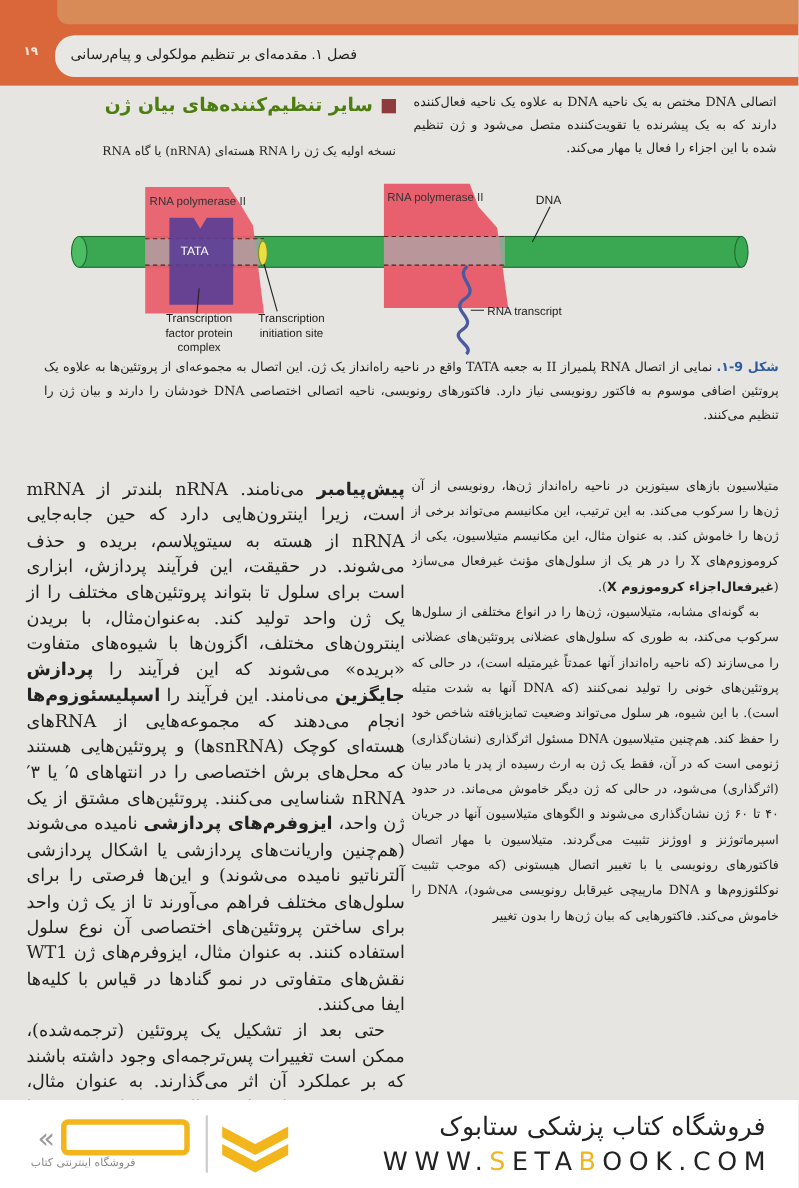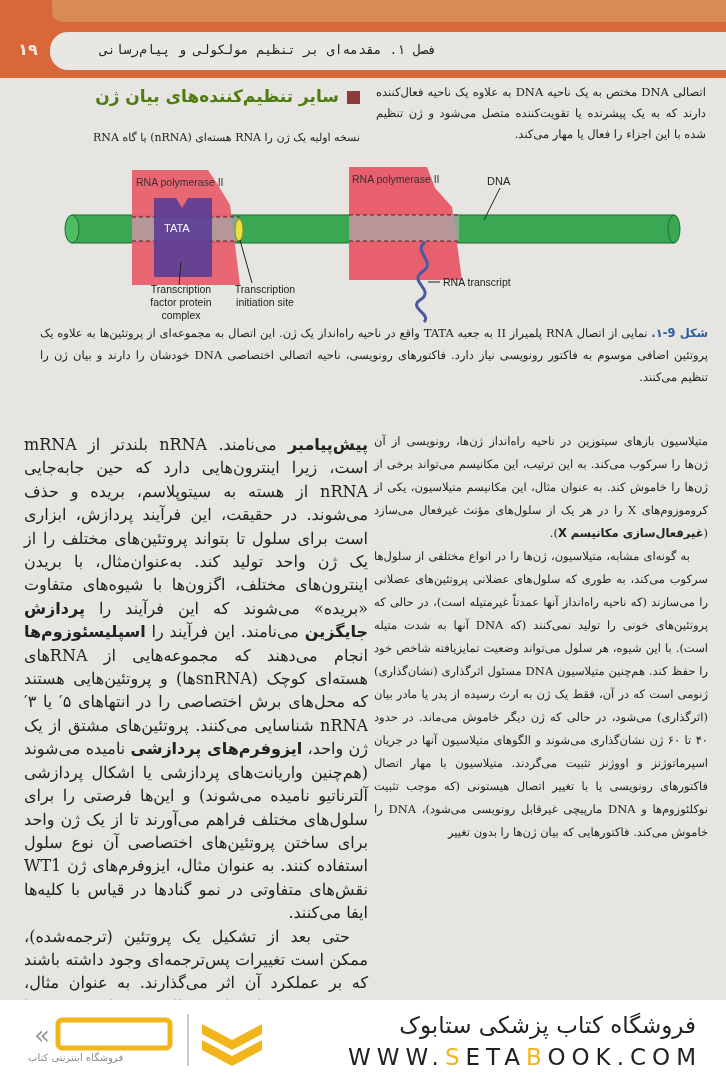--- a/index.html
+++ b/index.html
@@ -1,21 +1,21 @@
 <!DOCTYPE html>
 <html><head>
 <meta charset="utf-8">
 <style>
   html,body{margin:0;padding:0;}
   body{width:726px;height:1080px;overflow:hidden;background:#e9e7e3;font-family:"DejaVu Serif","Liberation Serif",serif;color:#222;position:relative;}
   .top-band{position:absolute;left:0;top:0;width:726px;height:78px;background:#d9673a;}
   .top-band .inner{position:absolute;left:52px;top:0;width:674px;height:22px;background:#d88a57;border-bottom-left-radius:10px;}
   .header-pill{position:absolute;left:50px;top:32px;width:690px;height:38px;background:#e8e7e4;border-radius:18px 0 0 18px;}
-  .page-num{position:absolute;left:14px;top:40px;width:28px;font-family:"DejaVu Sans",sans-serif;font-weight:bold;font-size:16px;color:#f5e6d8;text-align:center;}
-  .chapter-title{position:absolute;left:64px;top:42px;font-family:Liberation Mono, monospace;font-size:13px;color:#222;direction:rtl;margin-left:36px;}
+  .page-num{position:absolute;left:14px;top:40px;width:28px;font-family:"DejaVu Sans",sans-serif;font-weight:bold;font-size:11px;color:#f5e6d8;text-align:center;}
+  .chapter-title{position:absolute;left:64px;top:42px;font-family:Liberation Sans, sans-serif;font-size:13px;color:#222;direction:rtl;}
   .page{position:absolute;left:0;top:78px;width:726px;height:922px;background:#e6e5e1;}
   .rtl{direction:rtl;text-align:justify;}
   .col-right-top{position:absolute;left:376px;top:82px;width:330px;font-size:11.5px;line-height:21px;}
   .section-heading{position:absolute;left:42px;top:86px;width:318px;direction:rtl;font-family:"DejaVu Sans",sans-serif;font-weight:bold;font-size:17px;color:#4d7c0f;}
   .section-heading .sq{display:inline-block;width:13px;height:13px;background:#8d3b3b;margin-left:8px;vertical-align:middle;}
   .intro-line{position:absolute;left:42px;top:128px;width:318px;font-size:11px;line-height:20px;direction:rtl;text-align:justify;}
   .figure{position:absolute;left:40px;top:150px;width:660px;height:175px;}
   .fig-caption{position:absolute;left:40px;top:322px;width:668px;font-size:11.5px;line-height:22px;direction:rtl;text-align:justify;}
   .fig-caption .lbl{color:#2c5aa0;font-family:"DejaVu Sans",sans-serif;font-weight:bold;}
   .col-right{position:absolute;left:374px;top:430px;width:334px;font-size:11.5px;line-height:23px;}
@@ -88,21 +88,21 @@
     <text x="225" y="156" text-anchor="middle" font-family="Liberation Sans, sans-serif" font-size="10.5" fill="#222">initiation site</text>
     <text x="403" y="136" font-family="Liberation Sans, sans-serif" font-size="10.5" fill="#222">RNA transcript</text>
   </svg>
 </div>
 
 <p class="fig-caption">
   <span class="lbl">شکل 9-۱.</span><span> نمایی از اتصال RNA پلمیراز II به جعبه TATA واقع در ناحیه راه‌انداز یک ژن. این اتصال به مجموعه‌ای از پروتئین‌ها به علاوه یک پروتئین اضافی موسوم به فاکتور رونویسی نیاز دارد. فاکتورهای رونویسی، ناحیه اتصالی اختصاصی DNA خودشان را دارند و بیان ژن را تنظیم می‌کنند.</span>
 </p>
 
 <div class="col-right rtl">
-  <p><span>متیلاسیون بازهای سیتوزین در ناحیه راه‌انداز ژن‌ها، رونویسی از آن ژن‌ها را سرکوب می‌کند. به این ترتیب، این مکانیسم می‌تواند برخی از ژن‌ها را خاموش کند. به عنوان مثال، این مکانیسم متیلاسیون، یکی از کروموزوم‌های X را در هر یک از سلول‌های مؤنث غیرفعال می‌سازد (</span><b>غیرفعال‌سازی مکانیسم X</b><span>).</span></p>
+  <p><span>متیلاسیون بازهای سیتوزین در ناحیه راه‌انداز ژن‌ها، رونویسی از آن ژن‌ها را سرکوب می‌کند. به این ترتیب، این مکانیسم می‌تواند برخی از ژن‌ها را خاموش کند. به عنوان مثال، این مکانیسم متیلاسیون، یکی از کروموزوم‌های X را در هر یک از سلول‌های مؤنث غیرفعال می‌سازد (</span><b>غیرفعال‌اجزاء کروموزوم X</b><span>).</span></p>
   <p class="indent">به گونه‌ای مشابه، متیلاسیون، ژن‌ها را در انواع مختلفی از سلول‌ها سرکوب می‌کند، به طوری که سلول‌های عضلانی پروتئین‌های عضلانی را می‌سازند (که ناحیه راه‌انداز آنها عمدتاً غیرمتیله است)، در حالی که پروتئین‌های خونی را تولید نمی‌کنند (که DNA آنها به شدت متیله است). با این شیوه، هر سلول می‌تواند وضعیت تمایزیافته شاخص خود را حفظ کند. هم‌چنین متیلاسیون DNA مسئول اثرگذاری (نشان‌گذاری) ژنومی است که در آن، فقط یک ژن به ارث رسیده از پدر یا مادر بیان (اثرگذاری) می‌شود، در حالی که ژن دیگر خاموش می‌ماند. در حدود ۴۰ تا ۶۰ ژن نشان‌گذاری می‌شوند و الگوهای متیلاسیون آنها در جریان اسپرماتوژنز و اووژنز تثبیت می‌گردند. متیلاسیون با مهار اتصال فاکتورهای رونویسی یا با تغییر اتصال هیستونی (که موجب تثبیت نوکلئوزوم‌ها و DNA مارپیچی غیرقابل رونویسی می‌شود)، DNA را خاموش می‌کند. فاکتورهایی که بیان ژن‌ها را بدون تغییر</p>
 </div>
 
 <div class="col-left rtl">
   <p><b>پیش‌پیامبر</b><span> می‌نامند. nRNA بلندتر از mRNA است، زیرا اینترون‌هایی دارد که حین جابه‌جایی nRNA از هسته به سیتوپلاسم، بریده و حذف می‌شوند. در حقیقت، این فرآیند پردازش، ابزاری است برای سلول تا بتواند پروتئین‌های مختلف را از یک ژن واحد تولید کند. به‌عنوان‌مثال، با بریدن اینترون‌های مختلف، اگزون‌ها با شیوه‌های متفاوت «بریده» می‌شوند که این فرآیند را </span><b>پردازش جایگزین</b><span> می‌نامند. این فرآیند را </span><b>اسپلیسئوزوم‌ها</b><span> انجام می‌دهند که مجموعه‌هایی از RNAهای هسته‌ای کوچک (snRNAها) و پروتئین‌هایی هستند که محل‌های برش اختصاصی را در انتهاهای ۵′ یا ۳′ nRNA شناسایی می‌کنند. پروتئین‌های مشتق از یک ژن واحد، </span><b>ایزوفرم‌های پردازشی</b><span> نامیده می‌شوند (هم‌چنین واریانت‌های پردازشی یا اشکال پردازشی آلترناتیو نامیده می‌شوند) و این‌ها فرصتی را برای سلول‌های مختلف فراهم می‌آورند تا از یک ژن واحد برای ساختن پروتئین‌های اختصاصی آن نوع سلول استفاده کنند. به عنوان مثال، ایزوفرم‌های ژن WT1 نقش‌های متفاوتی در نمو گنادها در قیاس با کلیه‌ها ایفا می‌کنند.</span></p>
   <p class="indent">حتی بعد از تشکیل یک پروتئین (ترجمه‌شده)، ممکن است تغییرات پس‌ترجمه‌ای وجود داشته باشند که بر عملکرد آن اثر می‌گذارند. به عنوان مثال، برخی پروتئین‌ها برای فعال‌شدن باید بریده یا فسفوریله شوند. سایر پروتئین‌ها باید با پروتئین‌های دیگری</p>
 </div>
 
 <div class="footer">
   <svg class="logo" viewBox="0 0 260 70">

